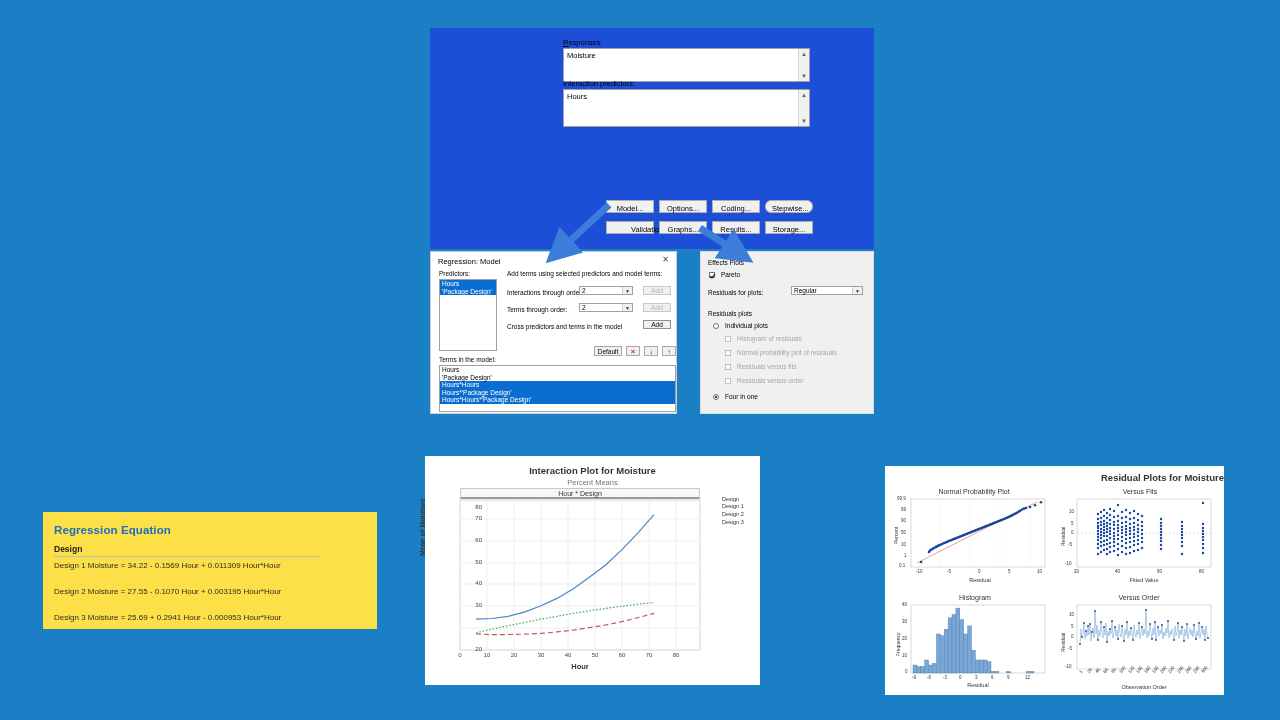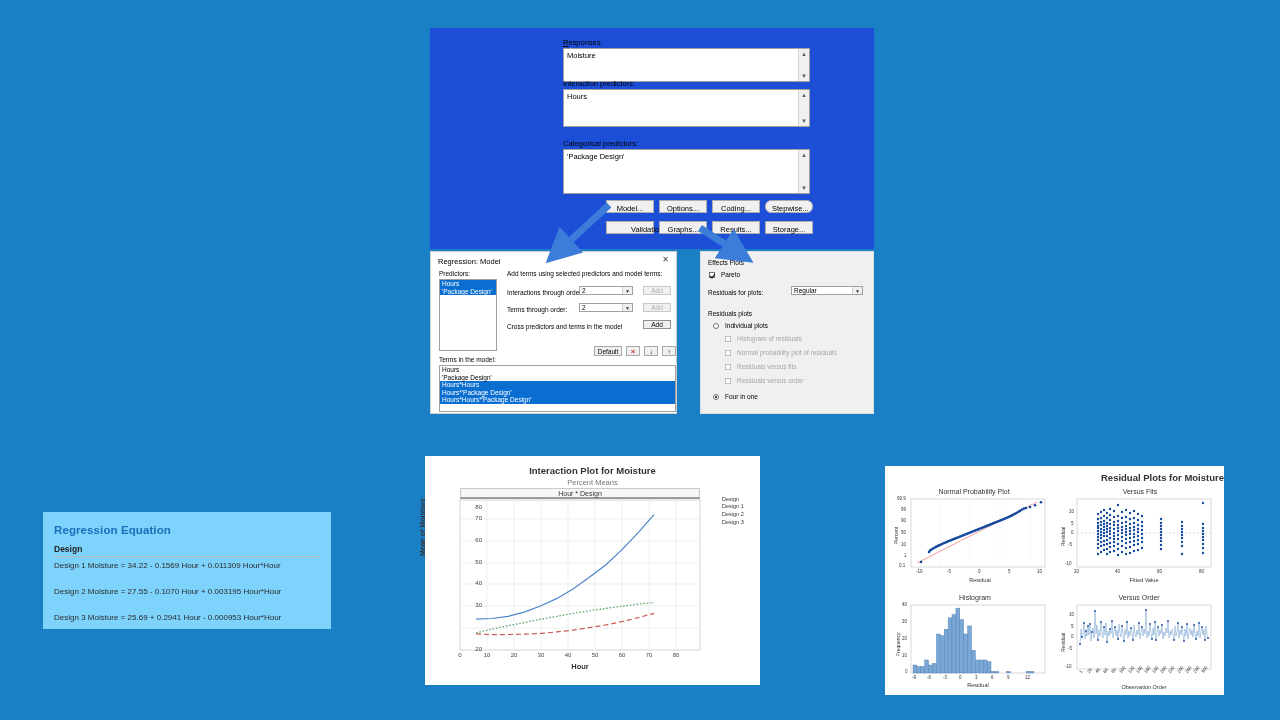--- a/index.html
+++ b/index.html
@@ -121,22 +121,22 @@
     position:absolute;right:0;top:0;width:9px;height:100%;
     background:#f0f0f0;border-left:1px solid #d0d0d0;
     font-size:5px;text-align:center;line-height:8px;color:#333;
   }
 
   
   #arrow-layer{left:0;top:0;width:1280px;height:720px;pointer-events:none;}
 
   
   #reg-eq-card{
-    left:43px;top:512px;width:288px;height:117px;
-    background:#7dd3fc;box-sizing:border-box;padding-left:44px;
+    left:43px;top:512px;width:334px;height:117px;
+    background:#fde047;box-sizing:border-box;padding-left:44px;
   }
   #reg-eq-title{
     position:absolute;left:11px;top:12px;font-size:11.5px;font-weight:bold;color:#1a6fba;
     letter-spacing:.1px;
   }
   #reg-eq-subhead{
     position:absolute;left:11px;top:32px;font-size:8.5px;font-weight:bold;color:#222;
   }
   #reg-eq-rule{
     position:absolute;left:11px;top:44px;width:266px;height:1px;background:#b9b9b9;
@@ -213,30 +213,20 @@
       <span class="field-label">Interaction predictors:</span>
       <div class="listbox" style="height:38px;">
         <div class="lb-item">Hours</div>
         <div class="scroll-col">
           <div class="scroll-arrow up">▲</div>
           <div class="scroll-arrow down">▼</div>
         </div>
       </div>
     </div>
 
-    <div class="field-group" style="left:133px;top:111px;width:247px;">
-      <span class="field-label">Categorical predictors:</span>
-      <div class="listbox" style="height:45px;">
-        <div class="lb-item">'Package Design'</div>
-        <div class="scroll-col">
-          <div class="scroll-arrow up">▲</div>
-          <div class="scroll-arrow down">▼</div>
-        </div>
-      </div>
-    </div>
 
     <button class="mbtn" style="left:176px;top:172px;">Model...</button>
     <button class="mbtn" style="left:229px;top:172px;">Options...</button>
     <button class="mbtn" style="left:282px;top:172px;">Coding...</button>
     <button class="mbtn" style="left:335px;top:172px;border-radius:6px;">Stepwise...</button>
     <button class="mbtn" style="left:176px;top:193px;padding-left:24px;">Validation...</button>
     <button class="mbtn" style="left:229px;top:193px;">Graphs...</button>
     <button class="mbtn" style="left:282px;top:193px;">Results...</button>
     <button class="mbtn" style="left:335px;top:193px;">Storage...</button>
   </div>

